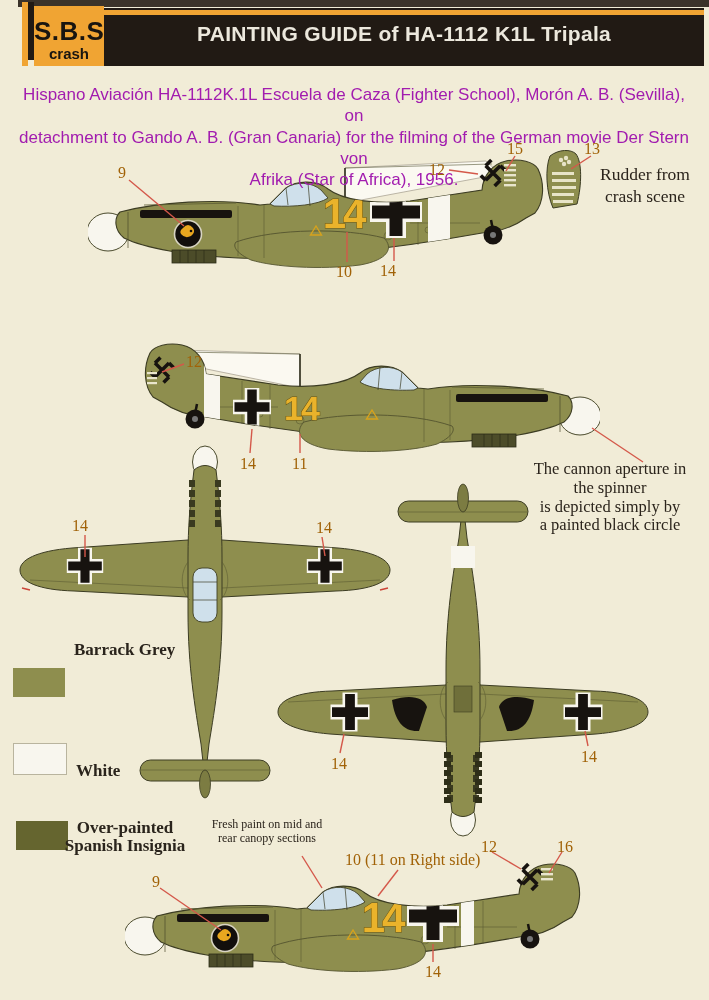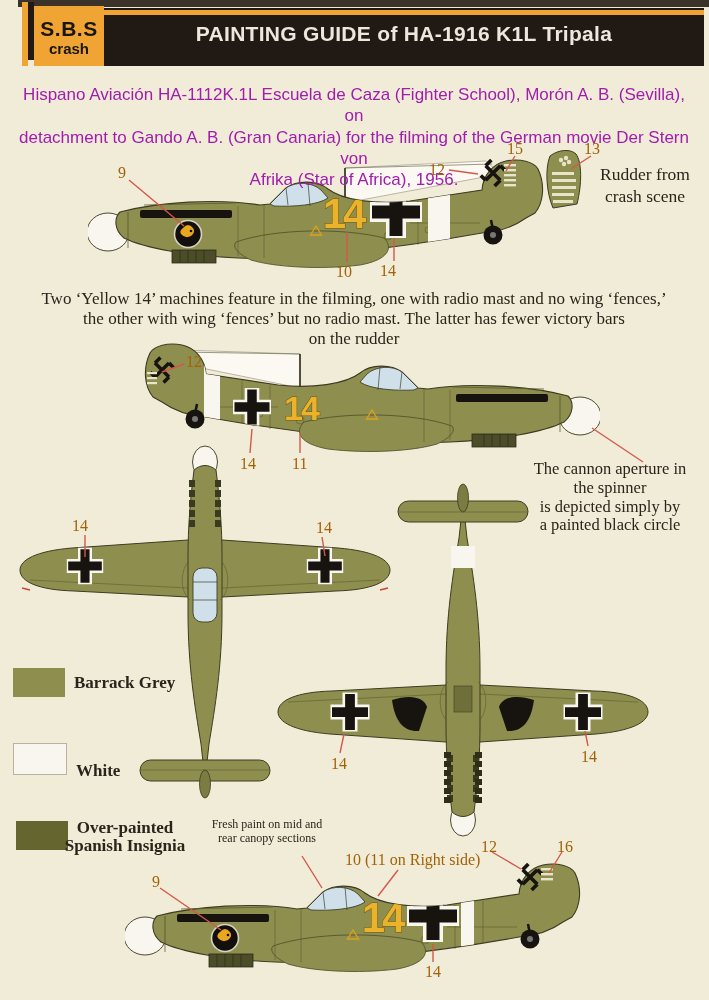--- a/index.html
+++ b/index.html
@@ -6,21 +6,21 @@
   .page{position:relative;width:709px;height:1000px;background:#f1ecd7;overflow:hidden;
         font-family:"Liberation Sans",sans-serif;}
   .abs{position:absolute;}
   .prewrap{white-space:pre-line;}
   
   .edge-strip{left:18px;top:0;width:691px;height:7px;background:#3b332a;}
   .logo-outer{left:22px;top:2px;width:6px;height:64px;background:#f0a433;}
   .logo-black{left:28px;top:2px;width:6px;height:58px;background:#211a14;}
   .logo-box{left:34px;top:6px;width:70px;height:60px;background:#f0a433;color:#191510;
             text-align:center;line-height:1;}
-  .logo-box .l1{font-weight:bold;font-size:21px;margin-top:12px;letter-spacing:.5px;}
+  .logo-box .l1{font-weight:bold;font-size:26px;margin-top:12px;letter-spacing:.5px;}
   .logo-box .l2{font-weight:bold;font-size:15px;margin-top:2px;}
   .black-bar{left:104px;top:8px;width:600px;height:58px;background:#211a14;}
   .bar-stripe{left:104px;top:10px;width:600px;height:5px;background:#f0a433;}
   .title{left:104px;top:22px;width:600px;text-align:center;color:#ece8dd;
          font-weight:bold;font-size:21px;letter-spacing:.3px;}
   
   .intro{left:14px;top:84px;width:680px;text-align:center;font-size:17px;line-height:1.25;
          color:#a21caf;}
   .serifnote{font-family:"Liberation Serif",serif;color:#2b241c;text-align:center;}
   .midnote{left:14px;top:289px;width:680px;font-size:17px;line-height:1.18;}
@@ -29,21 +29,21 @@
   .freshnote{left:188px;top:818px;width:158px;font-size:12px;line-height:1.15;}
   
   .co{position:absolute;font-family:"Liberation Serif",serif;font-size:16px;color:#a16207;}
   
   .swatch{position:absolute;width:52px;}
   .sw1{left:13px;top:668px;height:29px;background:#8e8e4e;}
   .sw2{left:13px;top:743px;height:30px;background:#f8f6ee;border:1px solid #b9b49e;}
   .sw3{left:16px;top:821px;height:29px;background:#65652f;}
   .leglbl{position:absolute;font-family:"Liberation Serif",serif;font-weight:bold;
           font-size:17px;color:#2a241c;}
-  .lb1{left:74px;top:673px;}
+  .lb1{left:74px;top:640px;}
   .lb2{left:76px;top:749px;margin-top:12px;}
   .lb3{left:64px;top:819px;width:122px;text-align:center;line-height:1.05;}
   
   .fig{position:absolute;z-index:1;}
   .overlay{position:absolute;left:0;top:0;z-index:5;pointer-events:none;}
   .txt{z-index:10;}
   .n14{font:bold 42px "Liberation Sans",sans-serif;fill:#eab32b;paint-order:stroke;
        stroke:#6b560f;stroke-width:1px;letter-spacing:-3px;}
   .n14s{font:bold 34px "Liberation Sans",sans-serif;fill:#eab32b;paint-order:stroke;
        stroke:#6b560f;stroke-width:1px;letter-spacing:-2px;}
@@ -119,21 +119,21 @@
 
   <div class="abs edge-strip"></div>
   <div class="abs logo-outer"></div>
   <div class="abs logo-black"></div>
   <div class="abs logo-box">
     <div class="l1">S.B.S</div>
     <div class="l2">crash</div>
   </div>
   <div class="abs black-bar"></div>
   <div class="abs bar-stripe"></div>
-  <div class="abs title txt">PAINTING GUIDE of HA-1916 K1L Tripala</div>
+  <div class="abs title txt">PAINTING GUIDE of HA-1112 K1L Tripala</div>
 
   <div class="abs intro prewrap txt">Hispano Aviación HA-1112K.1L Escuela de Caza (Fighter School), Morón A. B. (Sevilla), on
 detachment to Gando A. B. (Gran Canaria) for the filming of the German movie Der Stern von
 Afrika (Star of Africa), 1956.</div>
 
   <svg class="fig" style="left:88px;top:148px" width="480" height="150" viewBox="0 0 480 150">
     <path d="M257,20 L398,13 L412,26 L257,55 Z" fill="#fbf9f1" stroke="#a09a8a" stroke-width="0.7"></path>
     <line x1="257" y1="20" x2="404" y2="16" stroke="#6e6e50" stroke-width="0.7"></line>
     <line x1="257" y1="20" x2="257" y2="56" stroke="#2e2e1c" stroke-width="1.6"></line>
     <use href="#sideL"></use>
@@ -265,23 +265,20 @@
       <line x1="585" y1="731" x2="588" y2="746"></line>
       <line x1="302" y1="856" x2="322" y2="888"></line>
       <line x1="398" y1="870" x2="378" y2="896"></line>
       <line x1="492" y1="852" x2="521" y2="869"></line>
       <line x1="562" y1="852" x2="549" y2="873"></line>
       <line x1="160" y1="888" x2="221" y2="930"></line>
       <line x1="433" y1="944" x2="433" y2="962"></line>
     </g>
   </svg>
 
-  <div class="abs serifnote midnote prewrap txt">Two ‘Yellow 14’ machines feature in the filming, one with radio mast and no wing ‘fences,’
-the other with wing ‘fences’ but no radio mast. The latter has fewer victory bars
-on the rudder</div>
   <div class="abs serifnote ruddernote prewrap txt">Rudder from
 crash scene</div>
   <div class="abs serifnote cannonnote prewrap txt">The cannon aperture in
 the spinner
 is depicted simply by
 a painted black circle</div>
   <div class="abs serifnote freshnote prewrap txt">Fresh paint on mid and
 rear canopy sections</div>
 
   <div class="co txt" style="left:118px;top:164px">9</div>

